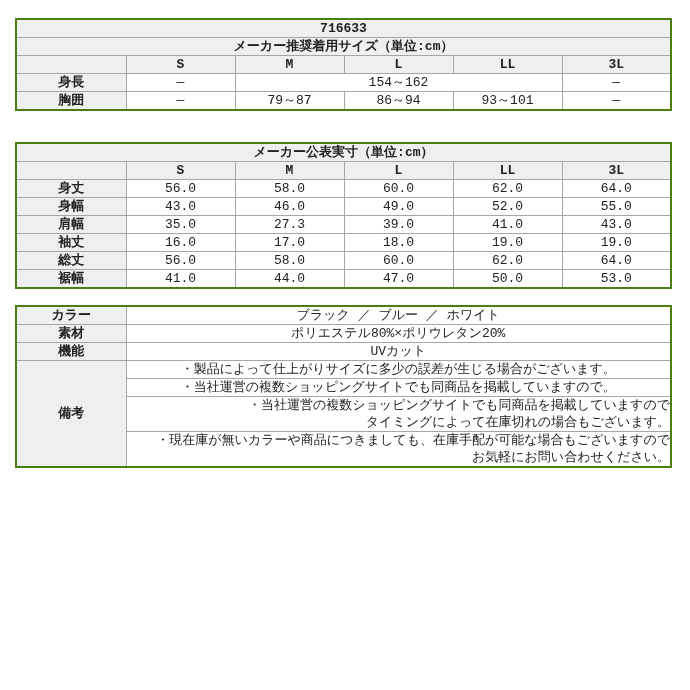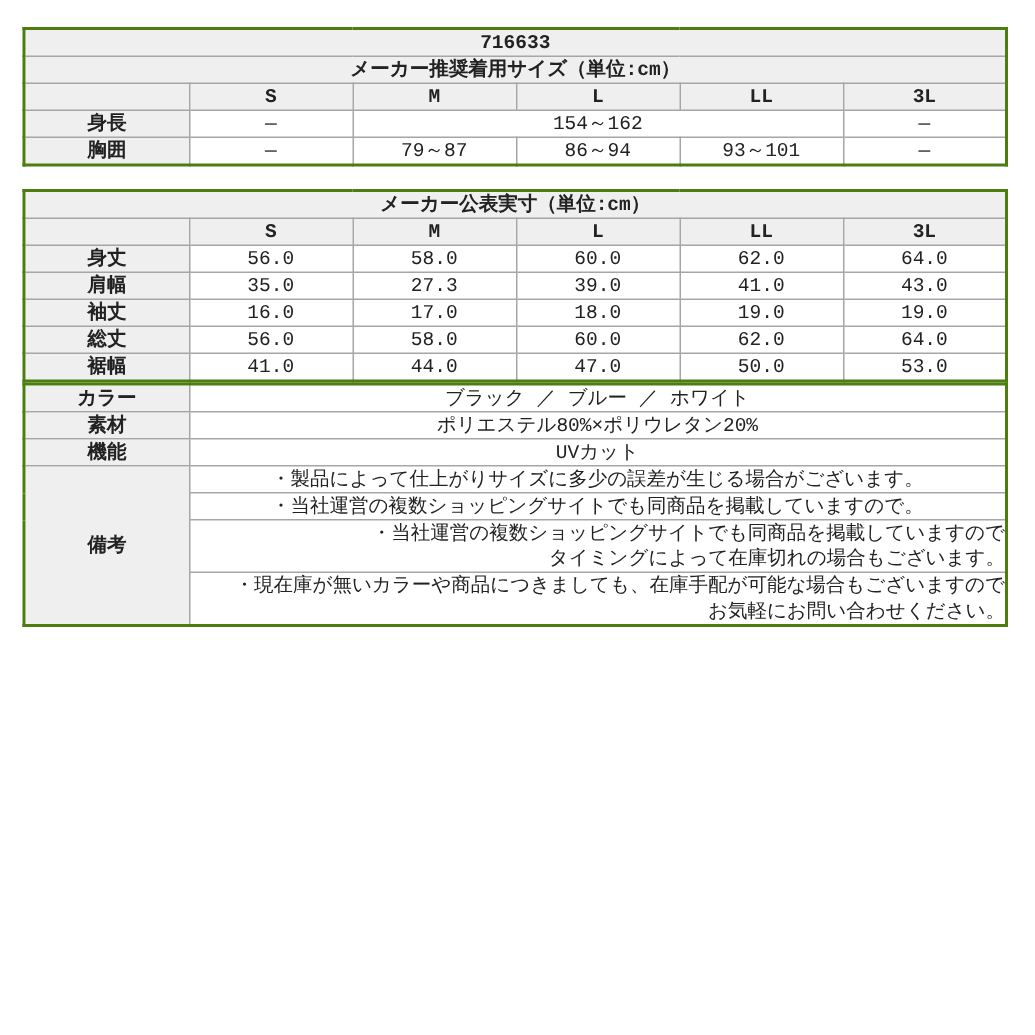--- a/index.html
+++ b/index.html
@@ -34,22 +34,22 @@
     overflow: hidden;
     white-space: nowrap;
   }
   .hd {
     background: #efefef;
     font-weight: bold;
   }
   .code-cell {
     font-size: 14px;
   }
-  .t-gap1 { margin-top: 15px; }
-  .t-gap2 { }
+  .t-gap1 { margin-top: 31px; }
+  .t-gap2 { margin-top: 16px; }
   td.left {
     text-align: left;
     padding-left: 8px;
   }
   td.notes-label {
     vertical-align: top;
   }
   td.twoline {
     height: 34px;
   }
@@ -131,20 +131,28 @@
       </tr>
       <tr>
         <td class="hd">身丈</td>
         <td>56.0</td>
         <td>58.0</td>
         <td>60.0</td>
         <td>62.0</td>
         <td>64.0</td>
       </tr>
       <tr>
+        <td class="hd">身幅</td>
+        <td>43.0</td>
+        <td>46.0</td>
+        <td>49.0</td>
+        <td>52.0</td>
+        <td>55.0</td>
+      </tr>
+      <tr>
         <td class="hd">肩幅</td>
         <td>35.0</td>
         <td>27.3</td>
         <td>39.0</td>
         <td>41.0</td>
         <td>43.0</td>
       </tr>
       <tr>
         <td class="hd">袖丈</td>
         <td>16.0</td>

